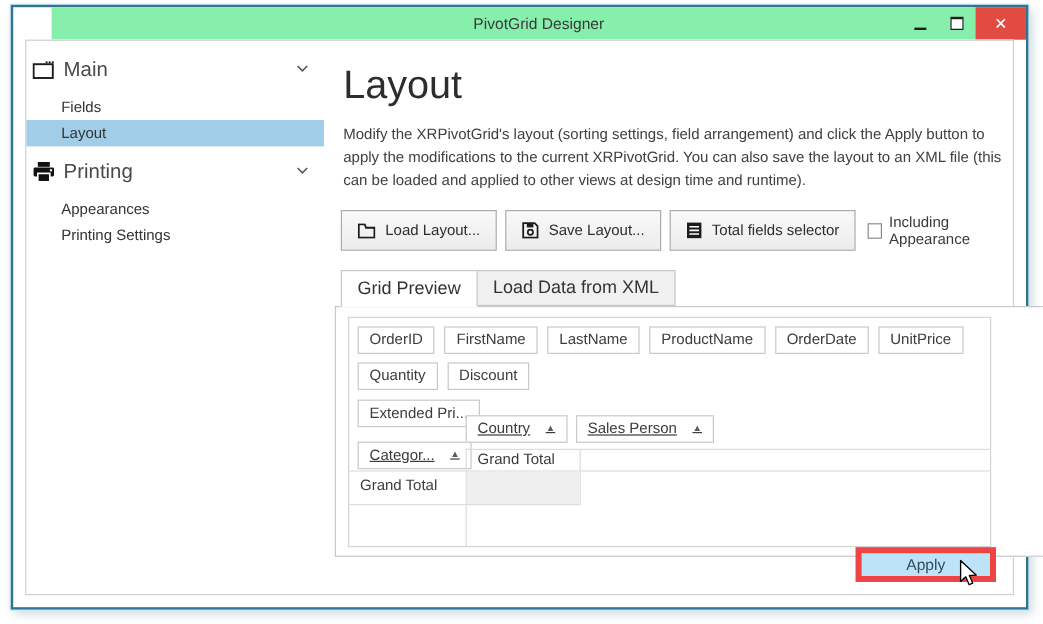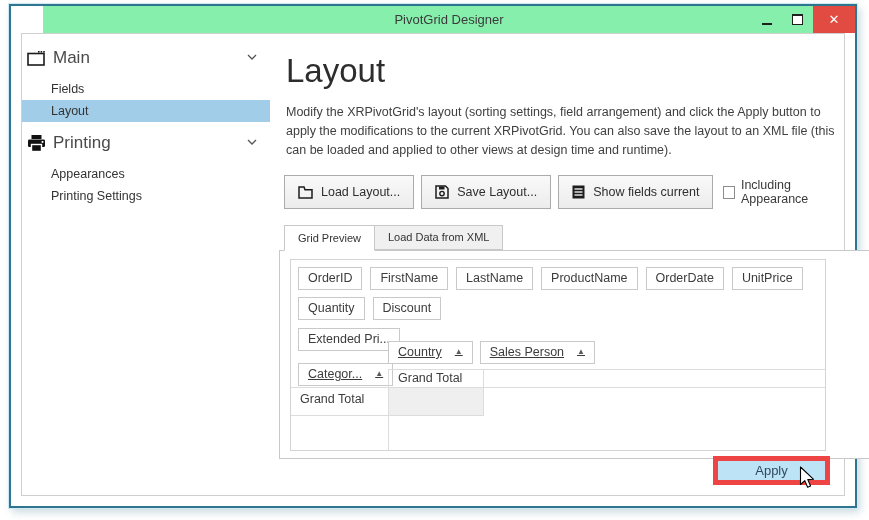--- a/index.html
+++ b/index.html
@@ -41,21 +41,21 @@
   .page-title{margin:18px 0 0 16px;font-size:33px;font-weight:300;color:#2d2d2d;}
   .desc{margin:13px 16px 0 16px;width:566px;font-size:12.5px;line-height:1.52;color:#404040;}
   .toolbar{margin:15px 0 0 14px;display:flex;align-items:center;}
   .tbtn{height:27px;display:inline-flex;align-items:center;gap:8px;padding:16px 13px;
     background:linear-gradient(#f9f9f9,#ececec);border:1px solid #ababab;
     font-size:12.5px;color:#2e2e2e;margin-right:7px;cursor:default;white-space:nowrap;}
   .chk{display:flex;align-items:center;gap:6px;margin-left:3px;font-size:12.5px;color:#3a3a3a;}
   .chk-box{width:13px;height:13px;border:1px solid #8c8c8c;background:#fff;box-sizing:border-box;}
   
   .tabs{margin:16px 0 0 14px;display:flex;align-items:flex-end;position:relative;z-index:2;}
-  .tab{font-size:11px;color:#333;padding:5px 13px 6px;border:1px solid #c8c8c8;
+  .tab{font-size:15px;color:#333;padding:5px 13px 6px;border:1px solid #c8c8c8;
     background:#f0f0f0;cursor:default;}
   .tab + .tab{margin-left:-1px;}
   .tab.active{background:#fff;border-bottom:1px solid #fff;margin-bottom:-1px;padding-top:6px;z-index:3;}
   .tabpanel{margin-left:9px;width:648px;height:209px;border:1px solid #c8c8c8;
     position:relative;background:#fff;box-sizing:border-box;}
   
   .pivot{position:absolute;left:10px;top:8px;width:536px;height:192px;
     border:1px solid #d4d4d4;background:#fff;box-sizing:border-box;}
   .pfield{display:inline-flex;align-items:center;border:1px solid #c9c9c9;background:#fff;
     font-size:12.5px;color:#3c3c3c;padding:3px 9px 4px;box-sizing:border-box;white-space:nowrap;cursor:default;}
@@ -174,21 +174,21 @@
 
         <button class="tbtn">
           <span>
             <svg width="13" height="14" viewBox="0 0 13 14">
               <rect x="0.5" y="0.5" width="12" height="13" fill="#1c1c1c"></rect>
               <line x1="2.5" y1="4" x2="10.5" y2="4" stroke="#fff" stroke-width="1.3"></line>
               <line x1="2.5" y1="7" x2="10.5" y2="7" stroke="#fff" stroke-width="1.3"></line>
               <line x1="2.5" y1="10" x2="10.5" y2="10" stroke="#fff" stroke-width="1.3"></line>
             </svg>
           </span>
-          <span>Show fields current</span>
+          <span>Total fields selector</span>
         </button>
 
         <label class="chk">
           <span class="chk-box"></span>
           <span>Including Appearance</span>
         </label>
       </div>
 
       <div class="tabs">
         <div class="tab active">Grid Preview</div>

